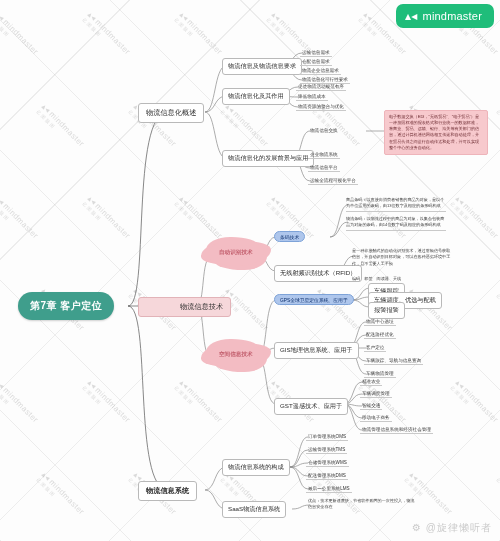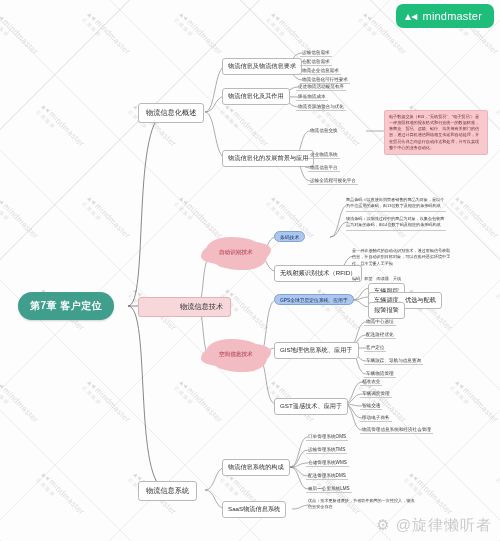--- a/index.html
+++ b/index.html
@@ -76,21 +76,21 @@
   #brand {
     position:absolute; right:6px; top:4px; z-index:5;
     background:#1fbd7a; color:#fff; border-radius:7px;
     padding:5px 12px 5px 9px; display:flex; align-items:center; gap:5px;
     font-size:11px; letter-spacing:.2px;
   }
   #brand .bm { font-weight:bold; font-size:12px; }
 
   #bottom-wm {
     position:absolute; right:8px; bottom:6px; z-index:5;
-    color:rgba(120,120,120,.38); font-size:15px; letter-spacing:1px;
+    color:rgba(120,120,120,.38); font-size:10px; letter-spacing:1px;
   }
 </style>
 </head>
 <body>
 
 <div id="wm-grid"></div>
 
 <div class="wm-text" style="left: 0px; top: 10px;"><span class="wm-mark">▴◂</span>mindmaster<span class="wm-sub">亿图脑图</span></div>
 <div class="wm-text" style="left: 92px; top: 10px;"><span class="wm-mark">▴◂</span>mindmaster<span class="wm-sub">亿图脑图</span></div>
 <div class="wm-text" style="left: 184px; top: 10px;"><span class="wm-mark">▴◂</span>mindmaster<span class="wm-sub">亿图脑图</span></div>
@@ -238,21 +238,21 @@
 <div class="node n-leaf" style="left:364px;top:343px;">客户定位</div>
 <div class="node n-leaf" style="left:364px;top:356px;">车辆跟踪、导航与信息查询</div>
 <div class="node n-leaf" style="left:364px;top:369px;">车辆物流管理</div>
 <div class="node n-box" style="left:274px;top:398px;">GST遥感技术、应用于</div>
 <div class="node n-leaf" style="left:360px;top:377px;">精准农业</div>
 <div class="node n-leaf" style="left:360px;top:389px;">车辆调度管理</div>
 <div class="node n-leaf" style="left:360px;top:401px;">智能交通</div>
 <div class="node n-leaf" style="left:360px;top:413px;">移动电子商务</div>
 <div class="node n-leaf" style="left:360px;top:425px;">物流管理信息系统和经济社会管理</div>
 
-<div class="node n-box lg" style="left:138px;top:481px;">物流信息系统</div>
+<div class="node n-box lg" style="left:138px;top:481px;font-weight:bold;">物流信息系统</div>
 <div class="node n-box" style="left:222px;top:459px;">物流信息系统的构成</div>
 <div class="node n-leaf" style="left:306px;top:432px;">订单管理系统OMS</div>
 <div class="node n-leaf" style="left:306px;top:445px;">运输管理系统TMS</div>
 <div class="node n-leaf" style="left:306px;top:458px;">仓储管理系统WMS</div>
 <div class="node n-leaf" style="left:306px;top:471px;">配送管理系统DMS</div>
 <div class="node n-leaf" style="left:306px;top:484px;">最后一公里系统LMS</div>
 <div class="node n-box" style="left:222px;top:501px;">SaaS物流信息系统</div>
 <div class="node n-text nb" style="left:308px;top:498px;width:110px;">优点：技术更新速度快，节省软件购置的一次性投入，物流信息安全存在</div>
 
 <div id="brand">

